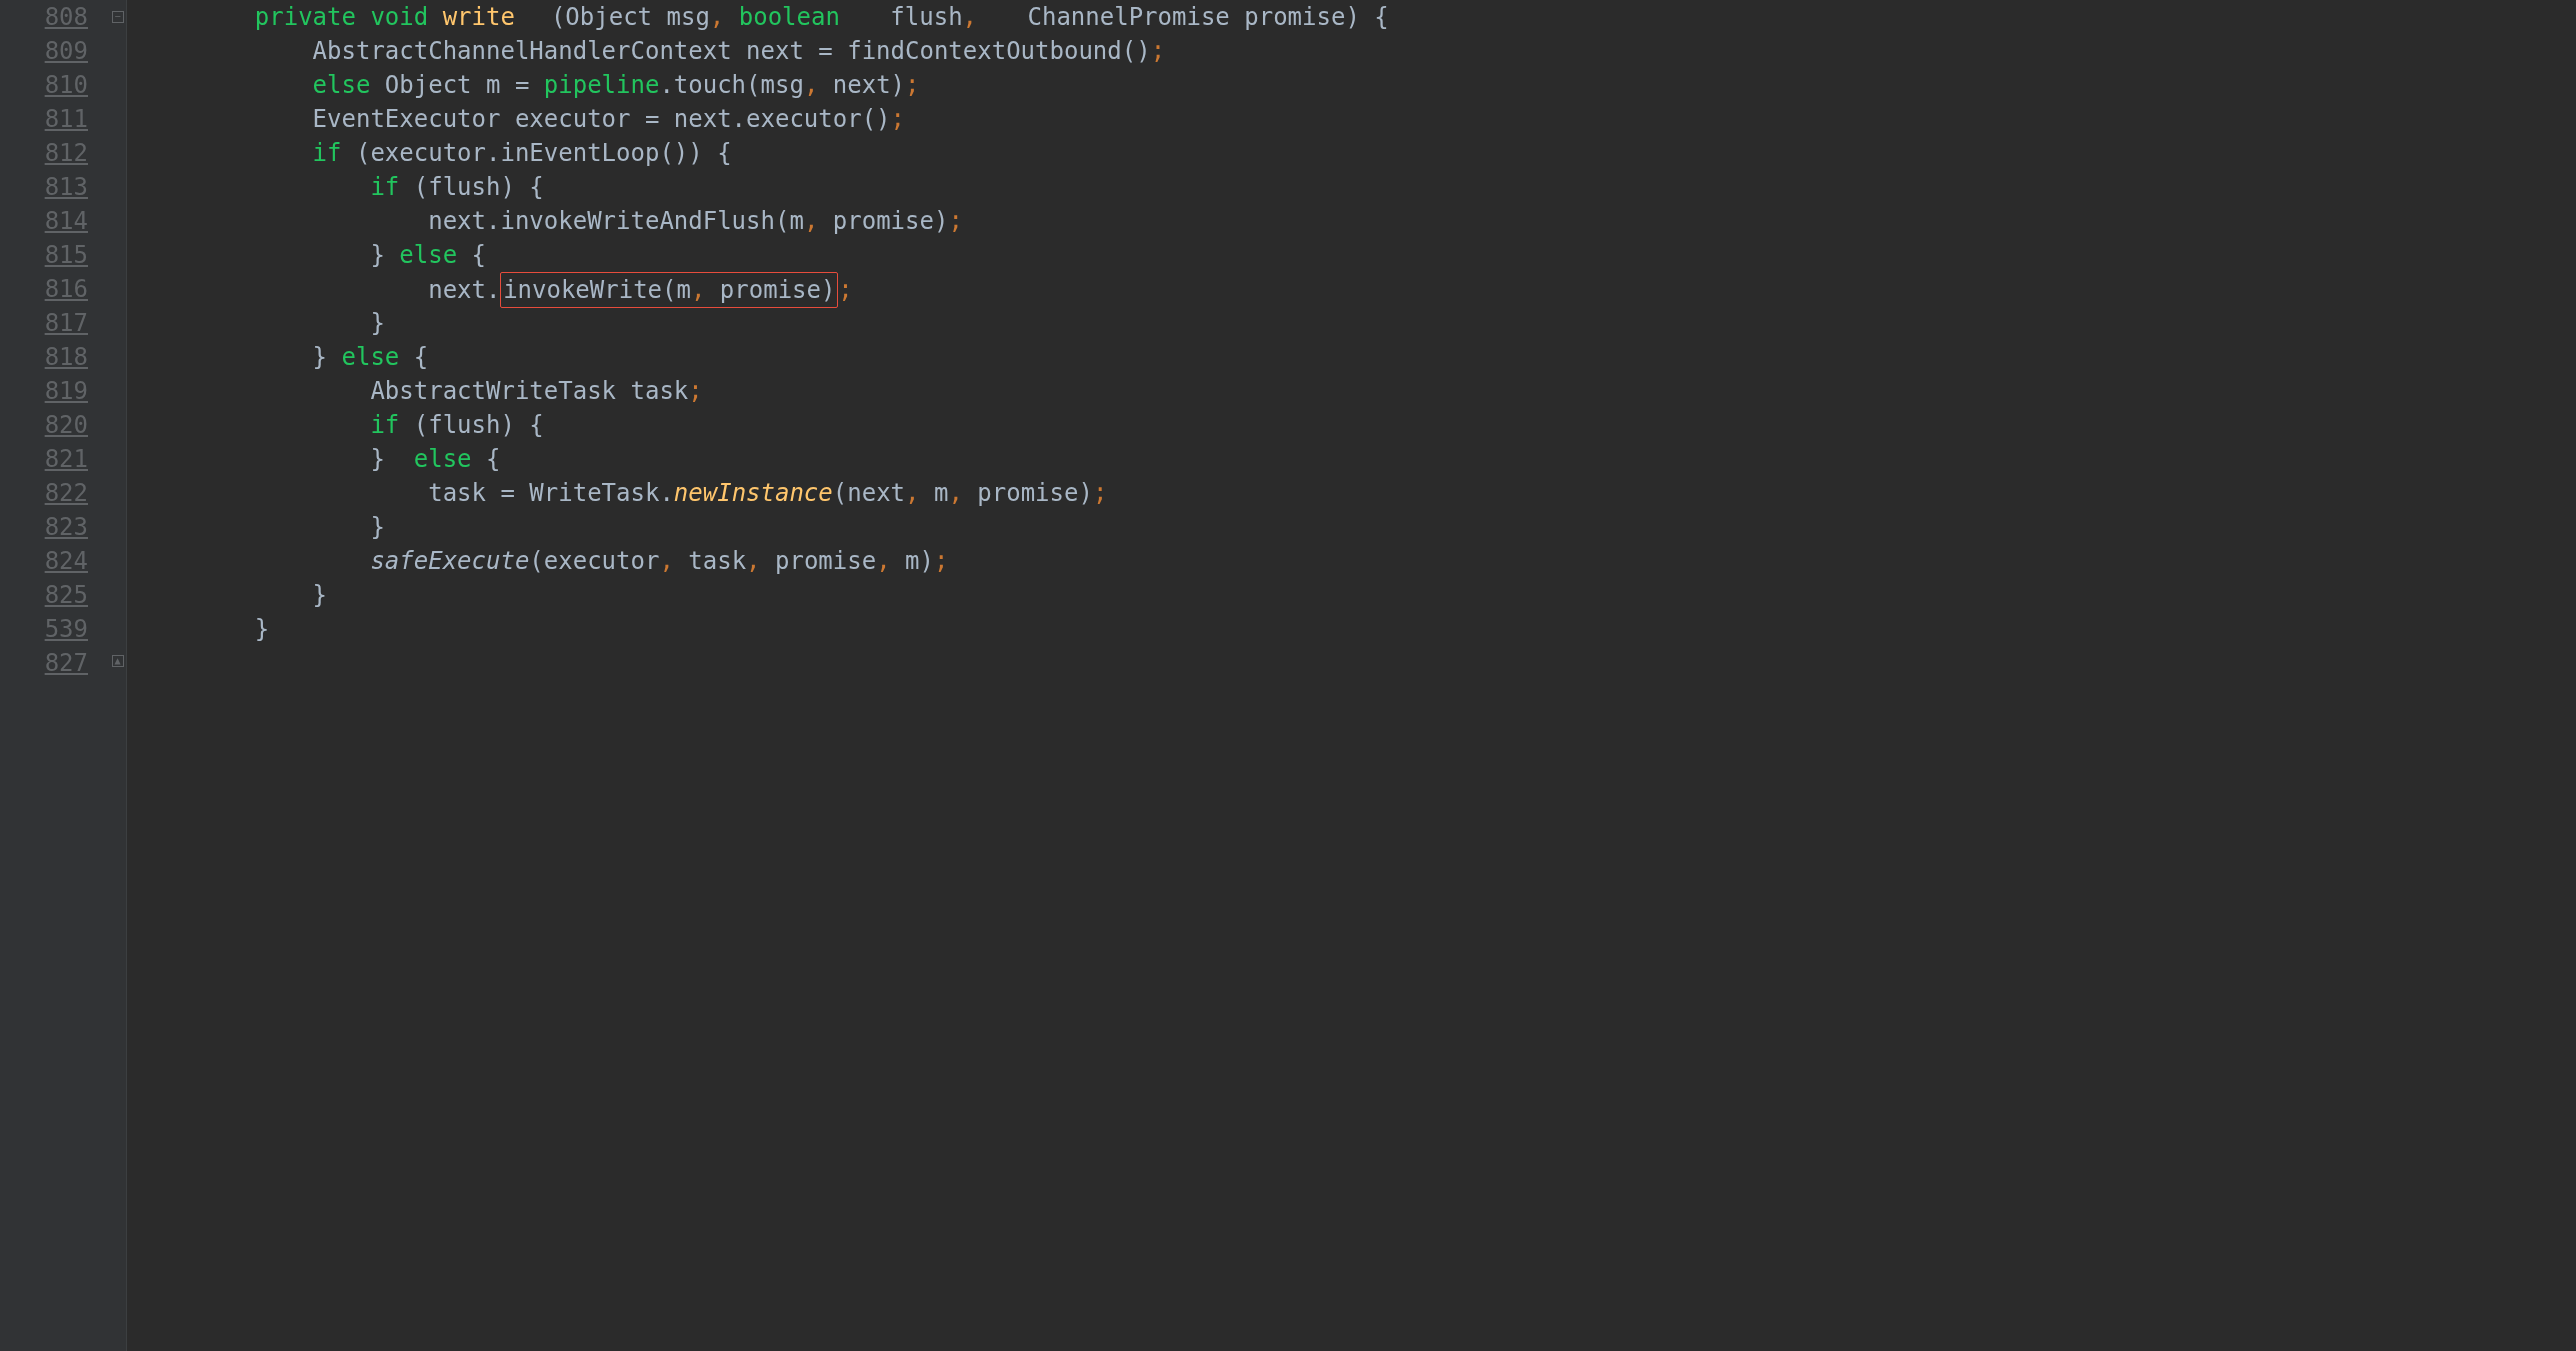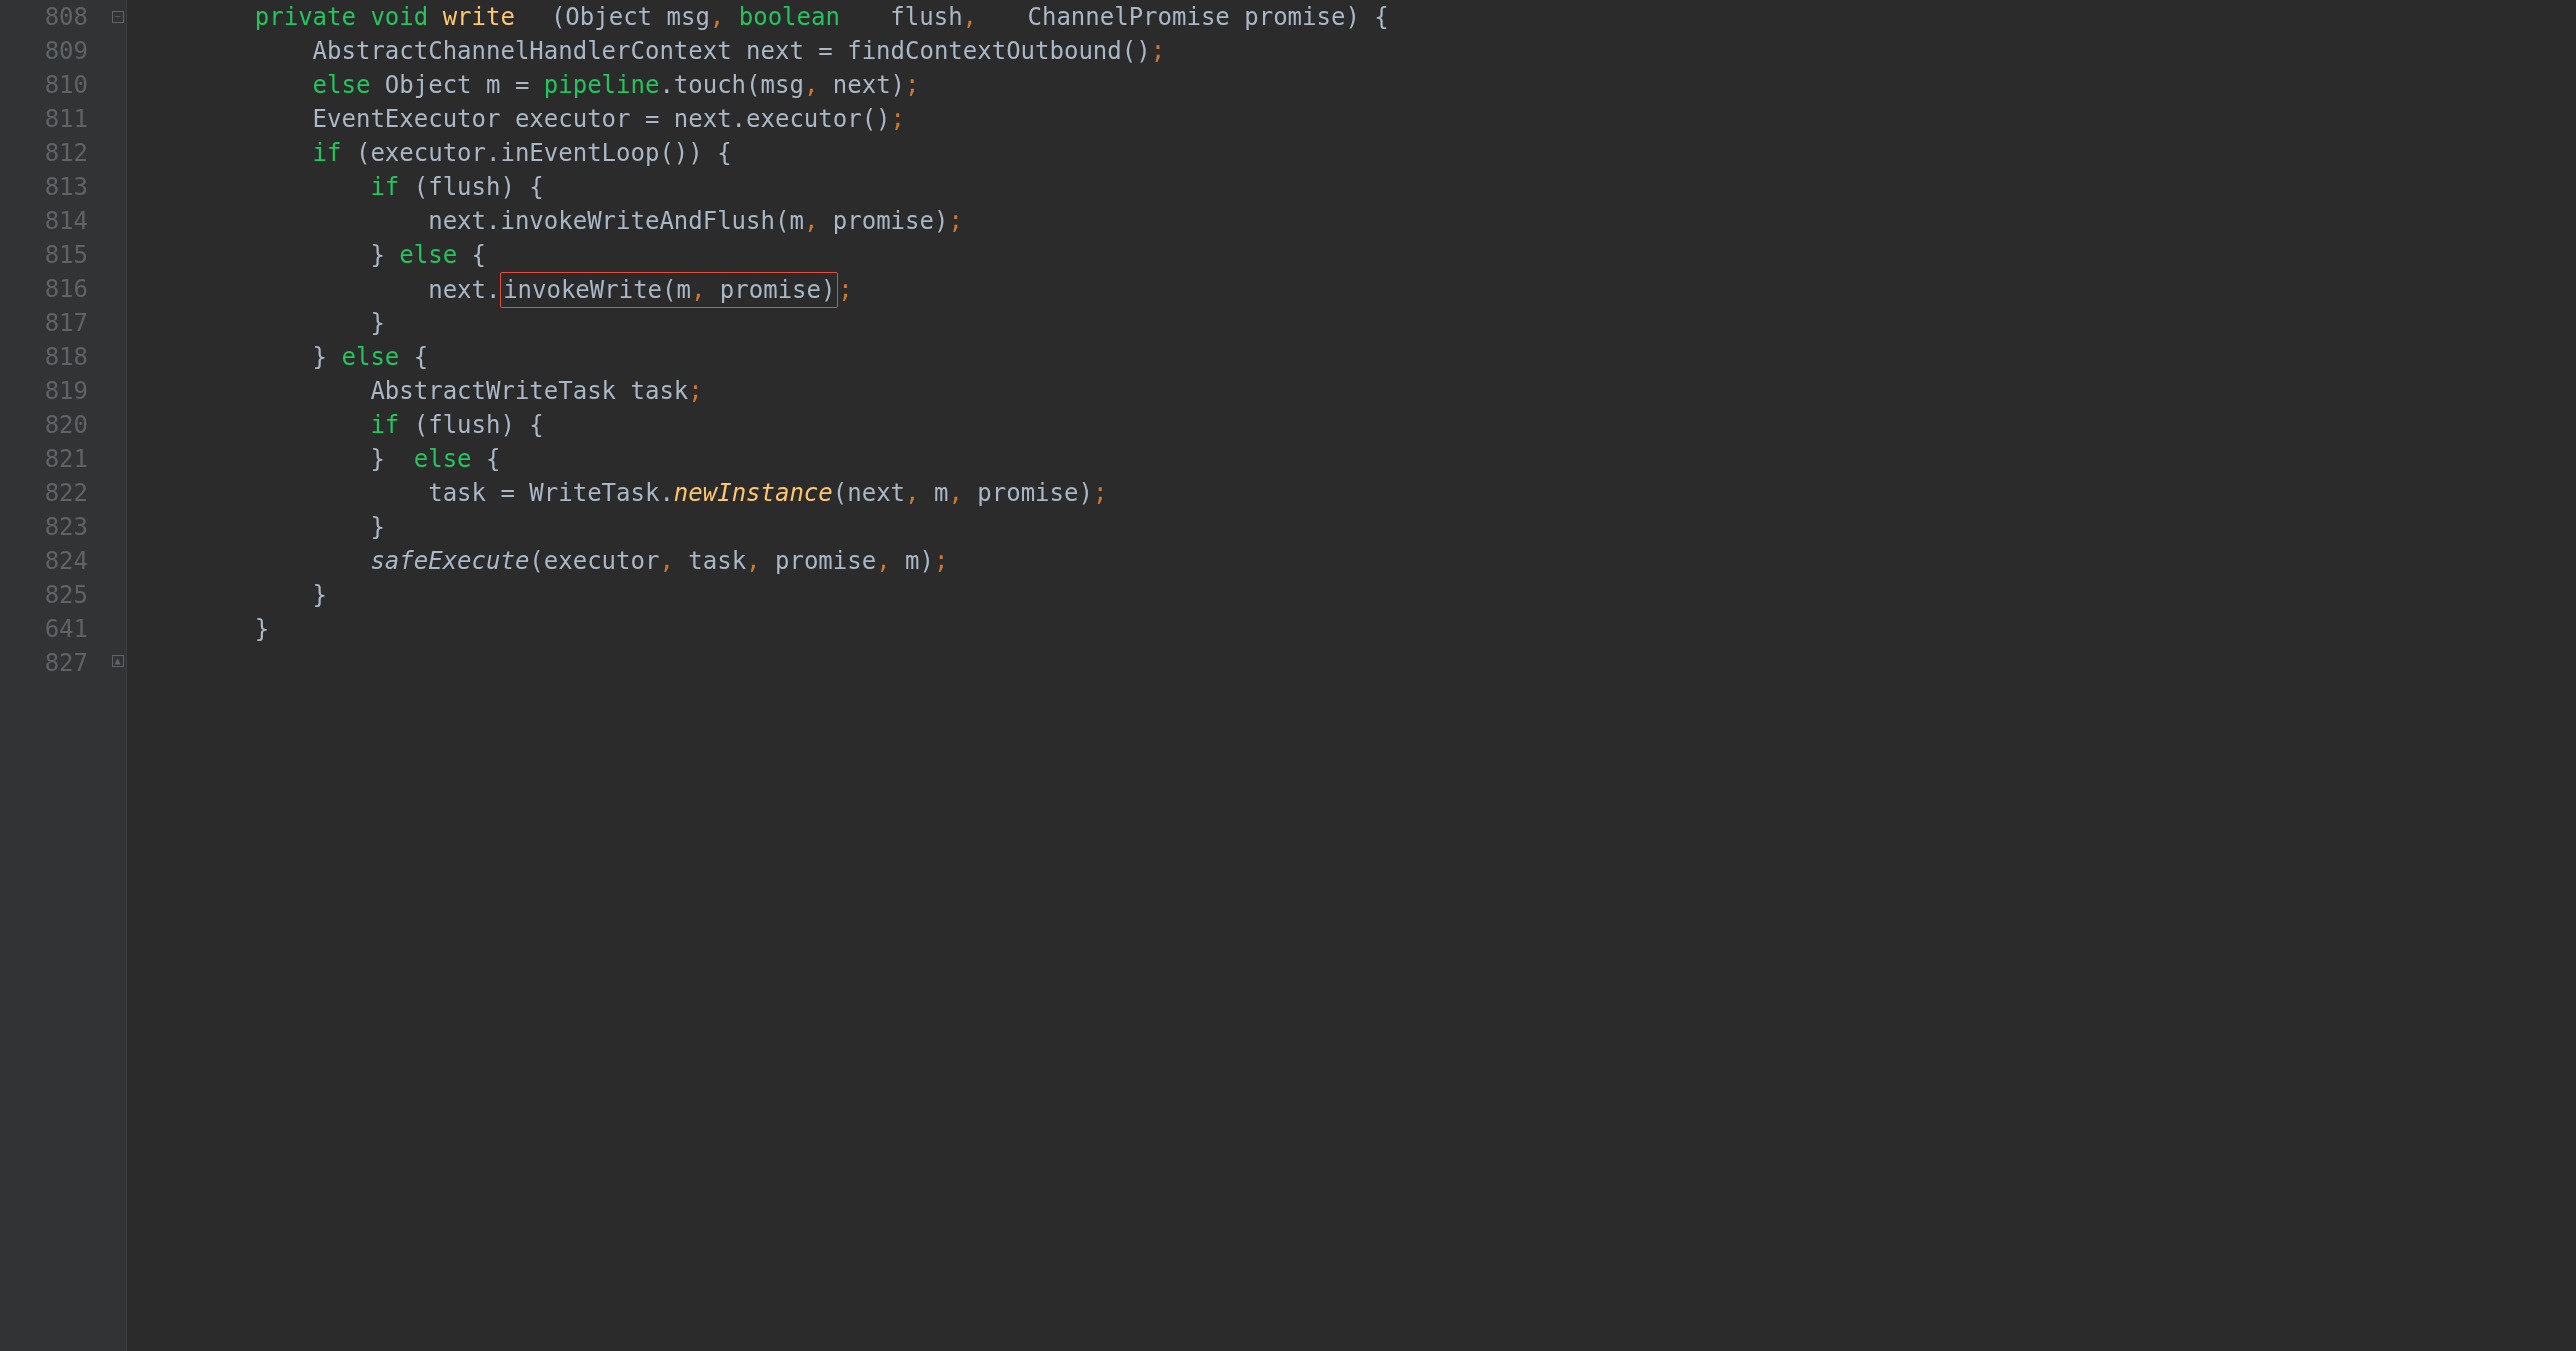--- a/index.html
+++ b/index.html
@@ -16,20 +16,21 @@
     .editor { display: flex; width: 100%; height: 100%; }
     .gutter {
       background: #313335;
       color: #606366;
       text-align: right;
       padding-right: 22px;
       padding-left: 13.6px;
       user-select: none;
       flex-shrink: 0;
       width: 110px;
+      text-decoration: underline;
     }
     .fold-strip {
       width: 17px;
       background: #313335;
       border-right: 0.8px solid #3c3f41;
       position: relative;
       flex-shrink: 0;
     }
     .fold-marker {
       position: absolute;
@@ -83,21 +84,21 @@
       <div class="line">816</div>
       <div class="line">817</div>
       <div class="line">818</div>
       <div class="line">819</div>
       <div class="line">820</div>
       <div class="line">821</div>
       <div class="line">822</div>
       <div class="line">823</div>
       <div class="line">824</div>
       <div class="line">825</div>
-      <div class="line">641</div>
+      <div class="line">539</div>
       <div class="line">827</div>
     </div>
   <div class="fold-strip" id="fold-strip">
       <div class="fold-marker" style="top: 11px;">−</div>
       <div class="fold-marker" style="top: 655px;">▲</div>
     </div>
   <div class="code">
     <div class="line"><span class="tok-p">    </span><span class="tok-kw">private</span><span> </span><span class="tok-kw">void</span><span> </span><span class="tok-mdef">write</span><span class="tok-p">(Object msg</span><span class="tok-comma">,</span><span class="tok-kw"> boolean</span><span class="tok-p"> flush</span><span class="tok-comma">,</span><span class="tok-p"> ChannelPromise promise) {</span></div>
     <div class="line"><span class="tok-p">        </span><span class="tok-ident">AbstractChannelHandlerContext next = findContextOutbound()</span><span class="tok-comma">;</span></div>
     <div class="line"><span class="tok-p">        </span><span class="tok-kw">else</span><span class="tok-ident"> Object m = </span><span class="tok-field">pipeline</span><span class="tok-ident">.touch(msg</span><span class="tok-comma">,</span><span class="tok-ident"> next)</span><span class="tok-comma">;</span></div>

